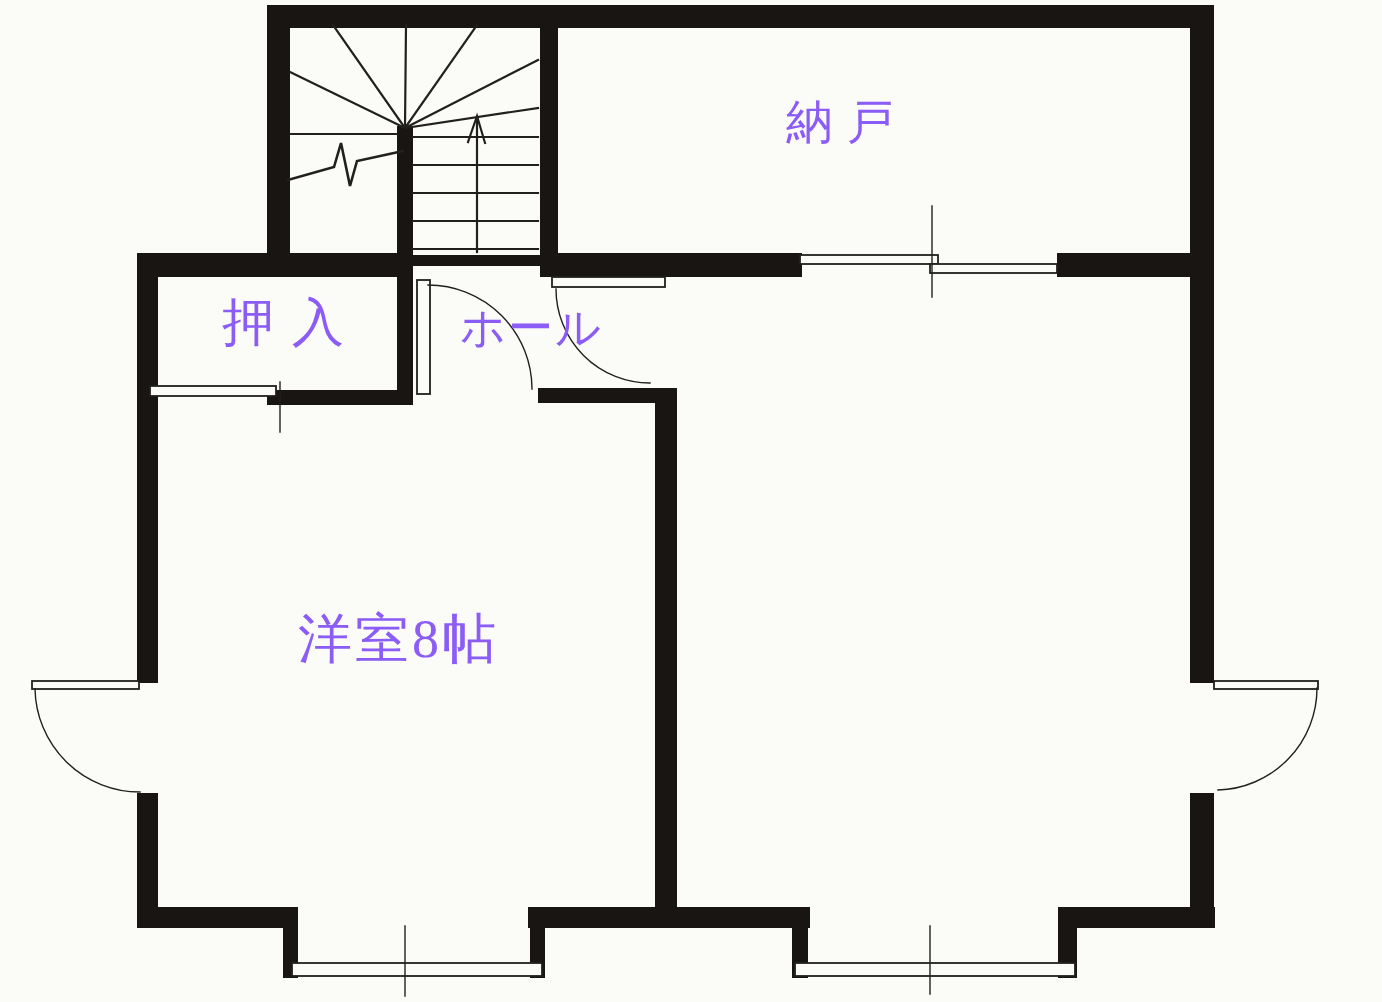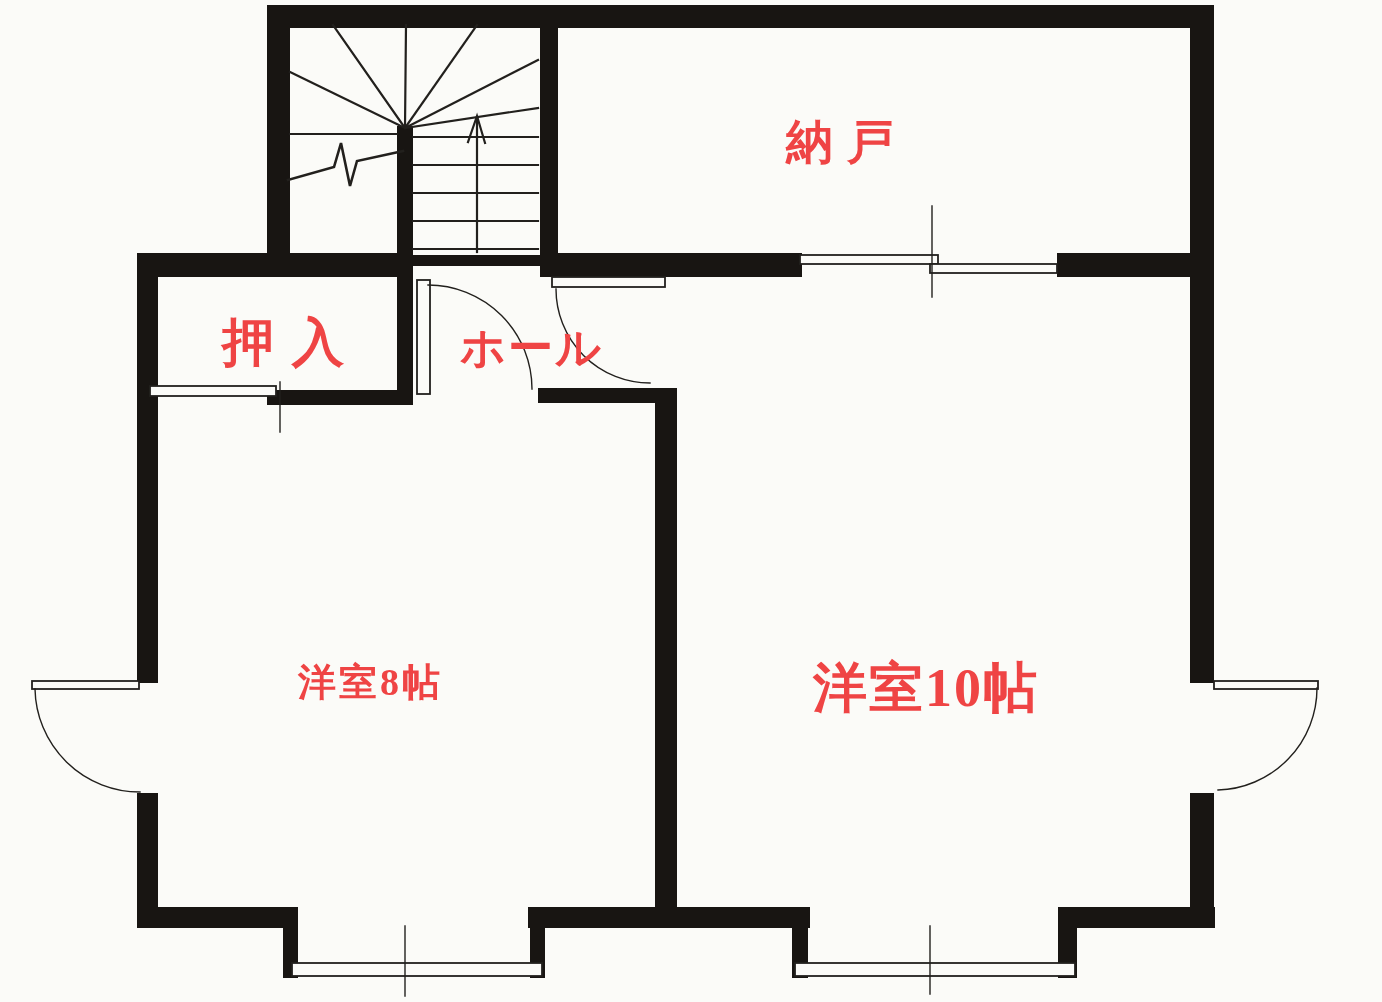--- a/index.html
+++ b/index.html
@@ -15,30 +15,29 @@
     overflow:hidden;
     font-family:"Liberation Serif","DejaVu Serif",serif;
   }
   #plan-svg{position:absolute;left:0;top:0;width:100%;height:100%;}
   .wall{fill:var(--wall);stroke:none;}
   .ln{stroke:var(--line);stroke-width:2.2;fill:none;stroke-linecap:square;}
   .ln-thin{stroke:var(--line);stroke-width:1.4;fill:none;stroke-linecap:square;}
   .leaf{fill:var(--paper);stroke:var(--line);stroke-width:1.8;}
   .room-label{
     position:absolute;
-    color:#ef4444;
+    color:#8b5cf6;
     white-space:nowrap;
     line-height:1;
-    font-weight:700;
-    margin-top:20px;
+    font-weight:400;
   }
   .lbl-storage{left:786px;top:99px;font-size:47px;letter-spacing:14px;}
   .lbl-closet{left:222px;top:297px;font-size:52px;letter-spacing:18px;}
   .lbl-hall{left:460px;top:306px;font-size:45px;letter-spacing:2px;}
-  .lbl-w8{left:298px;top:643px;font-size:38px;letter-spacing:3px;}
+  .lbl-w8{left:298px;top:612px;font-size:54px;letter-spacing:3px;}
   .lbl-w10{left:813px;top:641px;font-size:54px;letter-spacing:2px;}
 </style>
 </head>
 <body>
 
 <div id="plan-root">
 
   <svg id="plan-svg" viewBox="0 0 1382 1002">
 
     <g>
@@ -116,14 +115,13 @@
       <line class="ln-thin" x1="405" y1="926" x2="405" y2="996"></line>
       <rect class="leaf" x="795" y="963" width="280" height="13"></rect>
       <line class="ln-thin" x1="930" y1="926" x2="930" y2="994"></line>
     </g>
   </svg>
 
   <div class="room-label lbl-storage">納戸</div>
   <div class="room-label lbl-closet">押入</div>
   <div class="room-label lbl-hall">ホール</div>
   <div class="room-label lbl-w8">洋室8帖</div>
-  <div class="room-label lbl-w10">洋室10帖</div>
 </div>
 
 </body></html>

